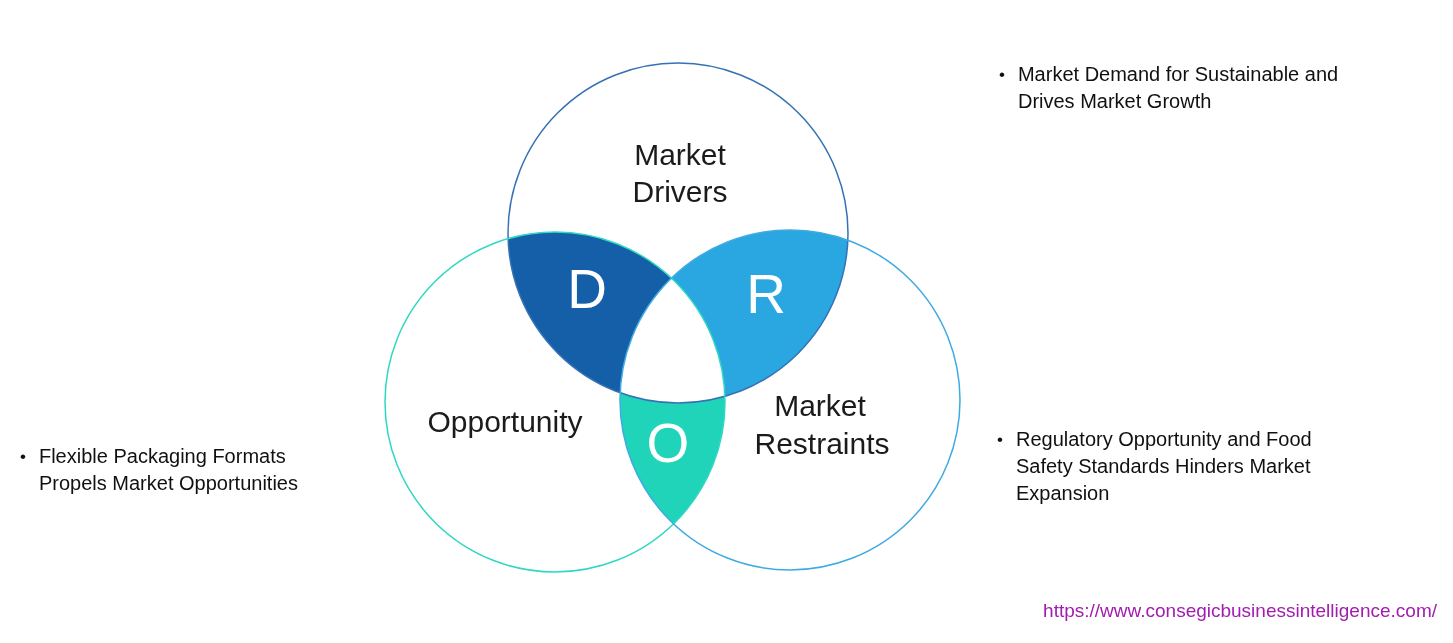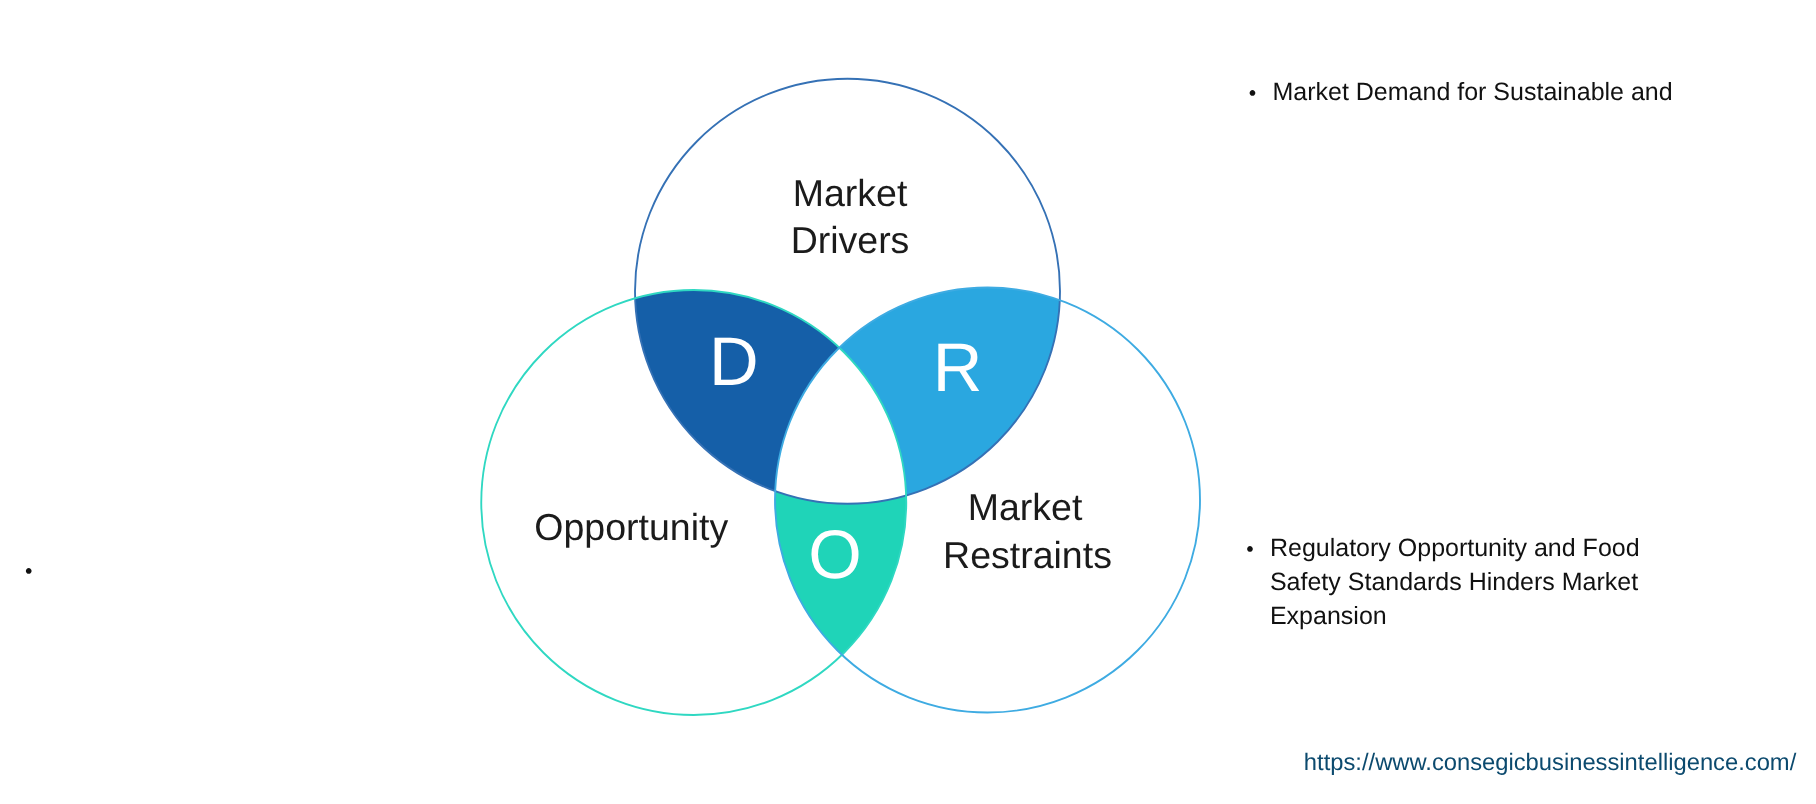--- a/index.html
+++ b/index.html
@@ -51,21 +51,21 @@
   }
   .bullet-1 { left: 999px;  top: 61px;  }
   .bullet-2 { left: 20px;   top: 443px; }
   .bullet-3 { left: 997px;  top: 426px; }
   .footer-url {
     position: absolute;
     top: 599px;
     right: 16px;
     font-size: 19px;
     line-height: 24px;
-    color: #0c4a6e;
+    color: #a21caf;
   }
 </style>
 </head>
 <body>
 
 <div class="canvas">
 
   <svg class="venn" width="1453" height="643" viewBox="0 0 1453 643">
     <defs>
       <clipPath id="clipTop">
@@ -111,26 +111,29 @@
     <text class="label" x="505" y="432">Opportunity</text>
 
     <text class="label" x="820" y="416">Market</text>
     <text class="label" x="822" y="454">Restraints</text>
   </svg>
 
   <div class="bullet bullet-1">
     <span class="dot">•</span>
     <div class="bullet-lines">
       <div>Market Demand for Sustainable and</div>
+      <div>Drives Market Growth</div>
     </div>
   </div>
 
   <div class="bullet bullet-2">
     <span class="dot">•</span>
     <div class="bullet-lines">
+      <div>Flexible Packaging Formats</div>
+      <div>Propels Market Opportunities</div>
     </div>
   </div>
 
   <div class="bullet bullet-3">
     <span class="dot">•</span>
     <div class="bullet-lines">
       <div>Regulatory Opportunity and Food</div>
       <div>Safety Standards Hinders Market</div>
       <div>Expansion</div>
     </div>

